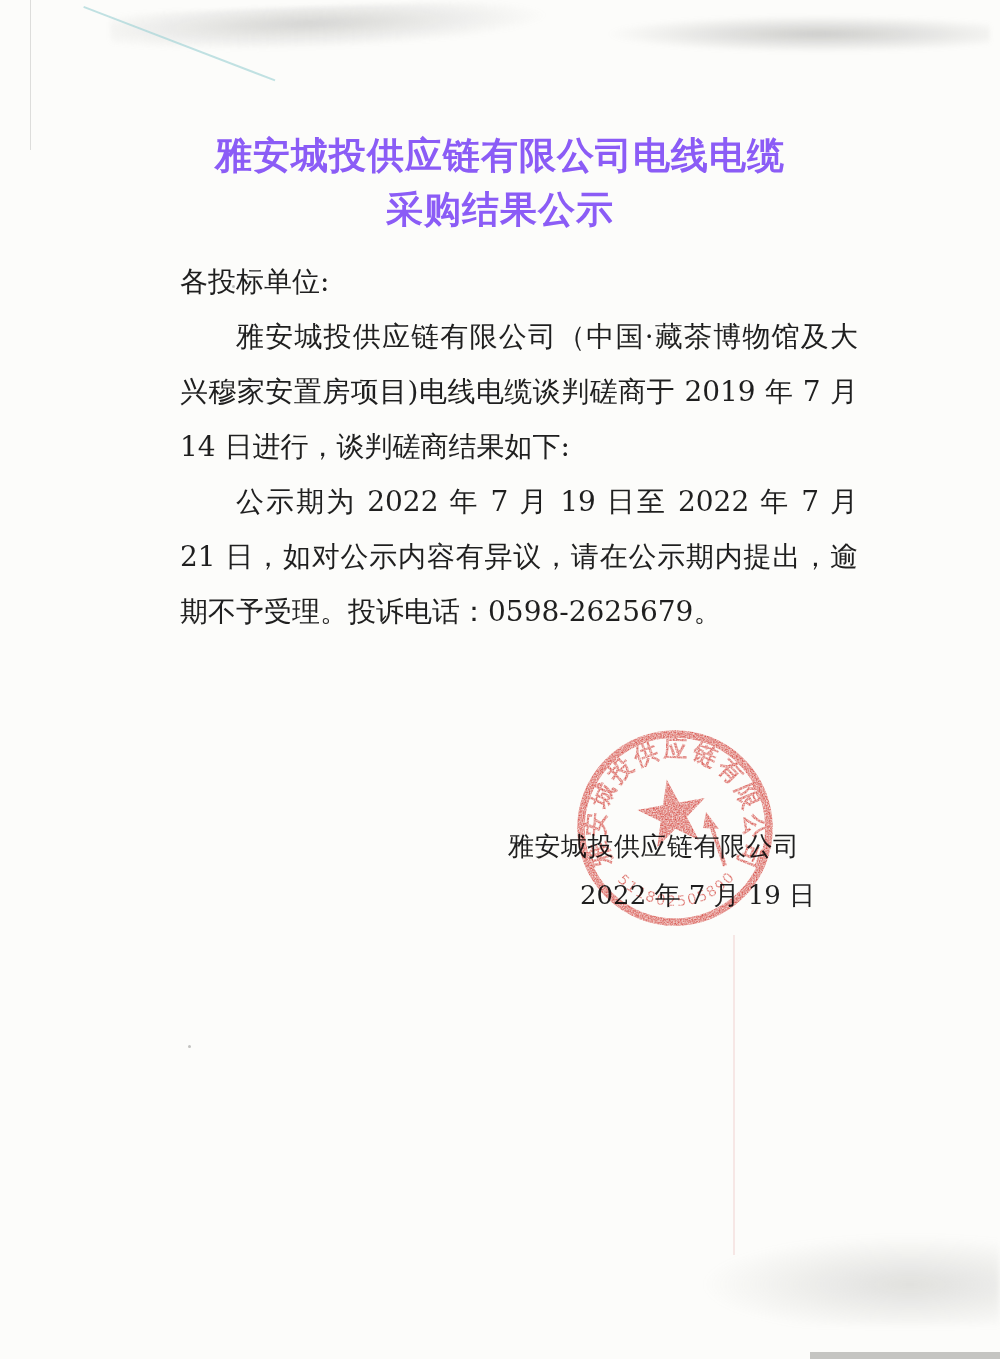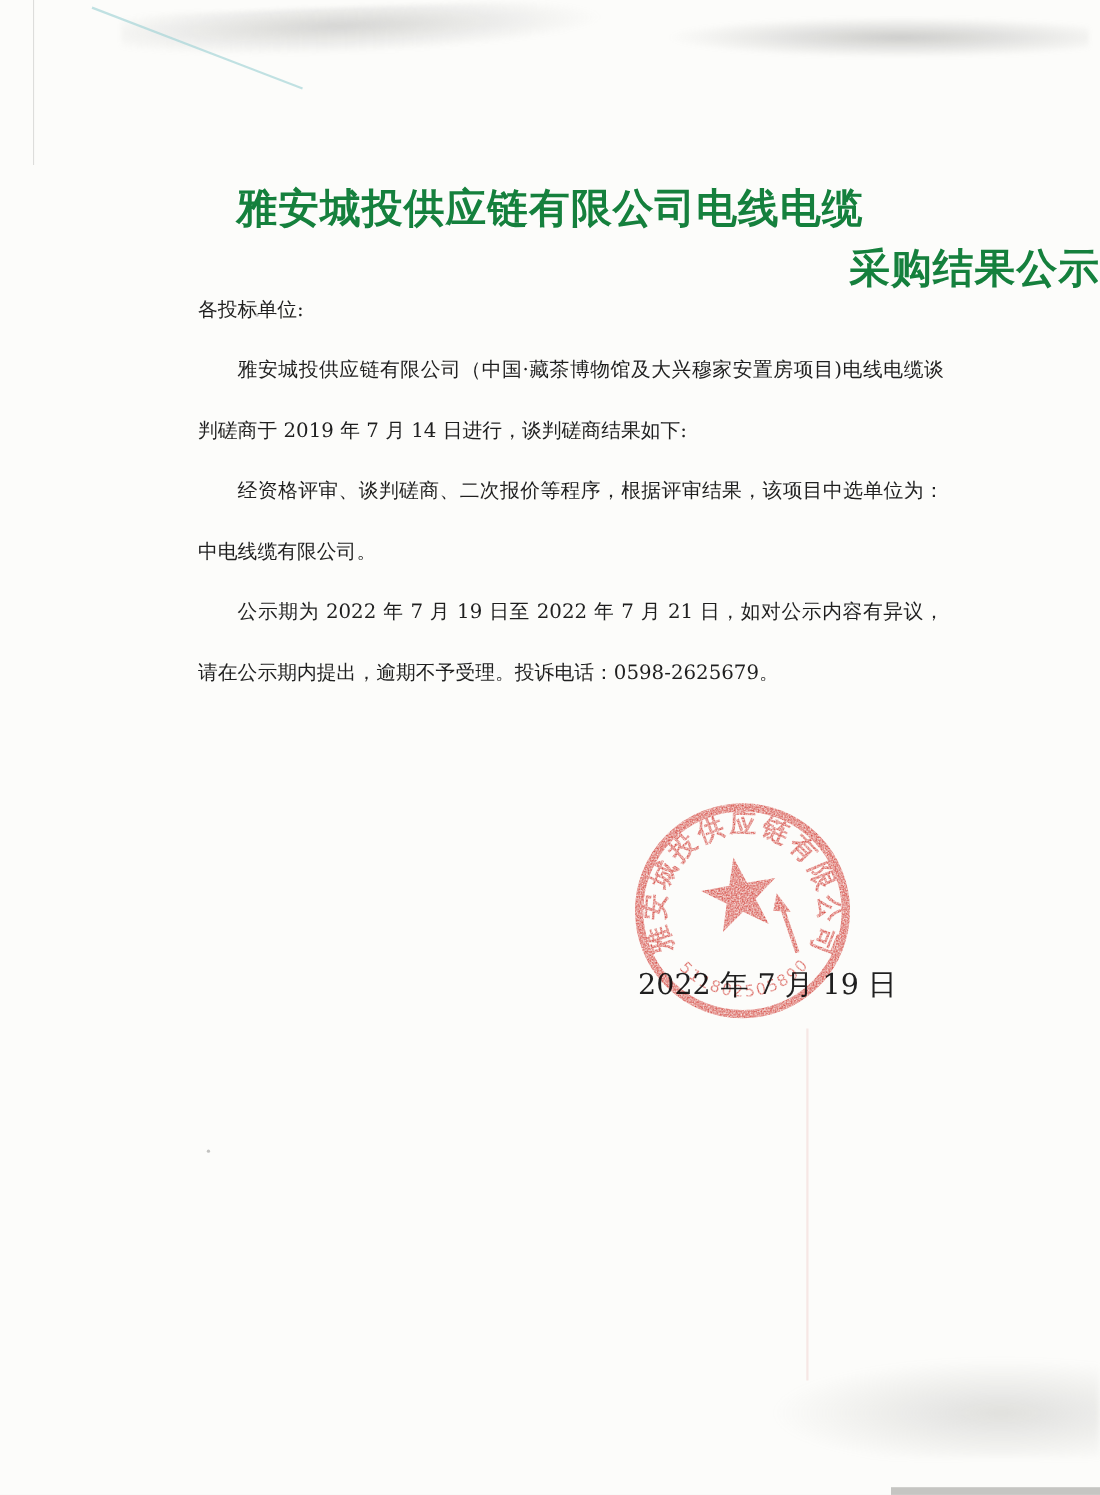--- a/index.html
+++ b/index.html
@@ -46,29 +46,29 @@
     right:0;bottom:0;width:190px;height:7px;
     background:#b3b3af;opacity:.75;
   }
   .speck1{left:232px;top:285px;width:3px;height:3px;background:#bbb;border-radius:50%;}
   .speck2{left:188px;top:1045px;width:3px;height:3px;background:#c2c2c0;border-radius:50%;}
   
   .title{
     position:absolute;left:0;width:100%;
     text-align:center;
     font-family:"DejaVu Sans","Liberation Sans",sans-serif;
-    font-weight:700;font-size:37px;color:#15803d;
-    letter-spacing:1px;white-space:nowrap;margin-top:34px;
+    font-weight:700;font-size:37px;color:#8b5cf6;
+    letter-spacing:1px;white-space:nowrap;
   }
   .title-line1{top:131px;}
-  .title-line2{top:185px;text-align:right;}
+  .title-line2{top:185px;}
   
   .body-text{
     position:absolute;left:180px;top:254px;width:678px;
-    font-size:18px;line-height:55px;
+    font-size:28px;line-height:55px;
     text-align:justify;text-justify:inter-ideograph;
   }
   .body-text p{margin:0;}
   .body-text p.indent{text-indent:2em;}
   
   .sig-company{
     position:absolute;left:508px;top:829px;
     font-size:26px;letter-spacing:.5px;white-space:nowrap;
   }
   .sig-date{
@@ -95,24 +95,24 @@
   <div class="artifact corner-strip"></div>
   <div class="artifact speck1"></div>
   <div class="artifact speck2"></div>
 
   <div class="title title-line1">雅安城投供应链有限公司电线电缆</div>
   <div class="title title-line2">采购结果公示</div>
 
   <div class="body-text">
     <p>各投标单位:</p>
     <p class="indent">雅安城投供应链有限公司（中国·藏茶博物馆及大兴穆家安置房项目)电线电缆谈判磋商于 2019 年 7 月 14 日进行，谈判磋商结果如下:</p>
-    <p class="indent">经资格评审、谈判磋商、二次报价等程序，根据评审结果，该项目中选单位为：中电线缆有限公司。</p>
     <p class="indent">公示期为 2022 年 7 月 19 日至 2022 年 7 月 21 日，如对公示内容有异议，请在公示期内提出，逾期不予受理。投诉电话：0598-2625679。</p>
   </div>
 
+  <div class="sig-company">雅安城投供应链有限公司</div>
   <div class="sig-date">2022 年 7 月 19 日</div>
 
   <svg class="stamp" viewBox="0 0 200 200" xmlns="http://www.w3.org/2000/svg">
     <defs>
       <filter id="ink" x="-10%" y="-10%" width="120%" height="120%">
         <feTurbulence type="fractalNoise" baseFrequency="0.7" numOctaves="2" seed="7" result="n"></feTurbulence>
         <feColorMatrix in="n" type="matrix" values="0 0 0 0 1  0 0 0 0 1  0 0 0 0 1  0 0 0 1.15 -0.02" result="a"></feColorMatrix>
         <feComposite in="SourceGraphic" in2="a" operator="in"></feComposite>
       </filter>
       <path id="arcTop" d="M 38.51 135.5 A 71 71 0 1 1 161.49 135.5" fill="none"></path>

